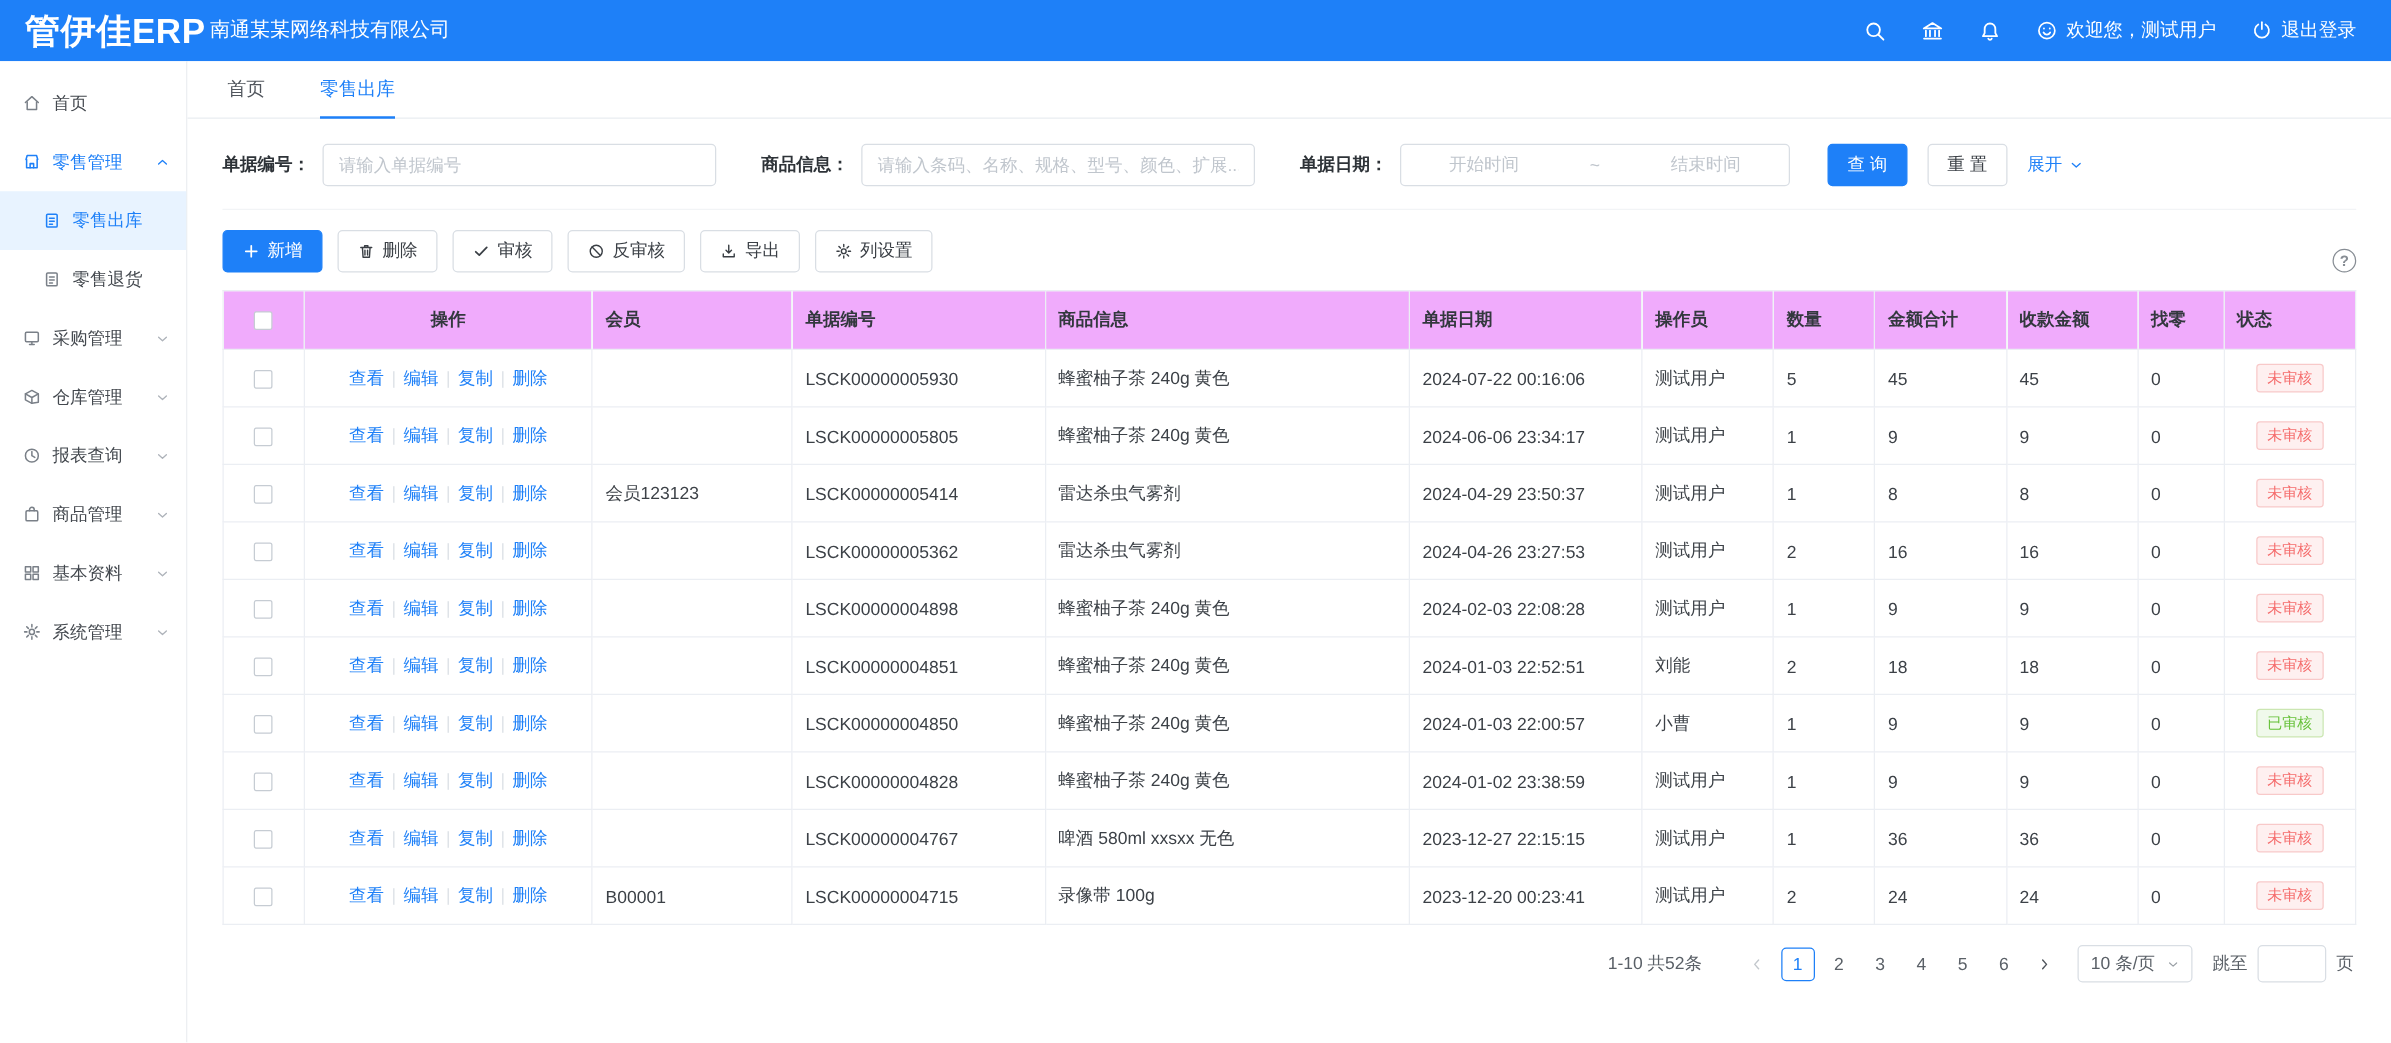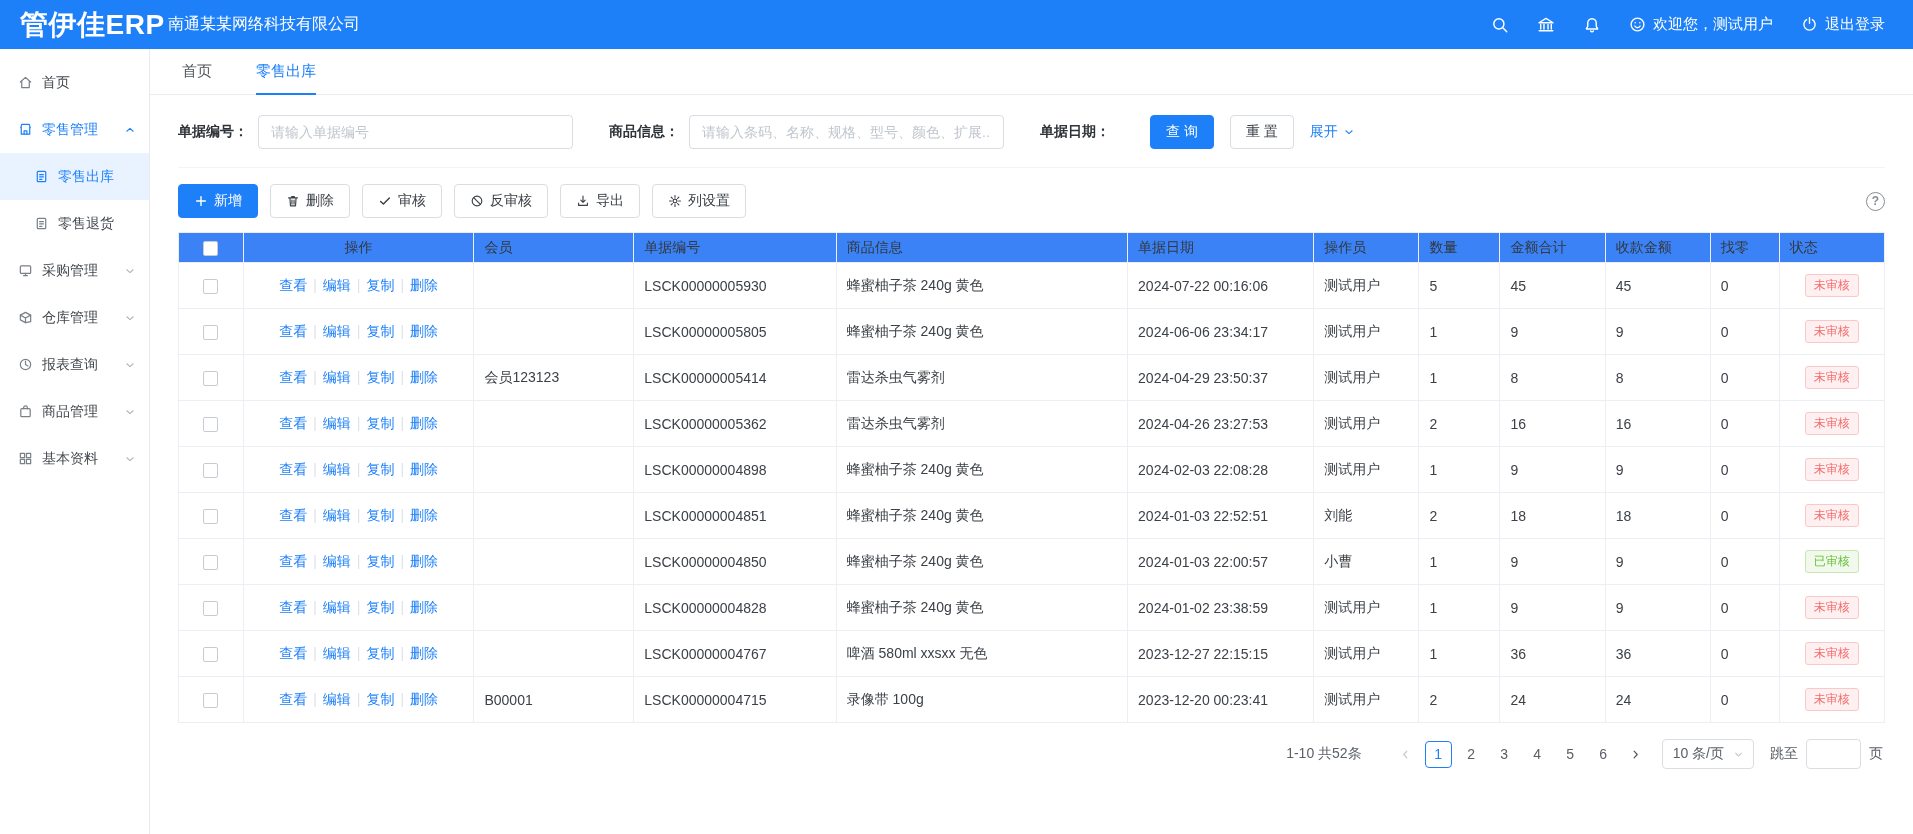--- a/index.html
+++ b/index.html
@@ -44,27 +44,27 @@
   .f-input::placeholder{color:#c0c6cd}
   .daterange{width:312px;height:34px;border:1px solid #d9dee4;border-radius:4px;display:flex;align-items:center;justify-content:space-around;padding:0 10px;color:#c0c6cd;cursor:pointer}
   .f-actions{display:flex;align-items:center;gap:16px;margin-left:-6px}
   .btn{height:34px;display:inline-flex;align-items:center;gap:6px;border:1px solid #d9dee4;background:#fff;border-radius:4px;padding:0 15px;font-size:14px;color:#3a3f45;cursor:pointer;font-family:inherit;white-space:nowrap}
   .btn.primary{background:var(--accent);border-color:var(--accent);color:#fff}
   .bic{width:14px;height:14px;display:inline-flex;flex-shrink:0}
   .expand-link{color:var(--accent);display:inline-flex;align-items:center;gap:6px;cursor:pointer;font-size:14px}
   .expand-link .bic{width:10px;height:10px}
 
   
-  .toolbar{display:flex;align-items:center;gap:12px;padding:16px 0 14px}
+  .toolbar{display:flex;align-items:flex-end;gap:12px;padding:16px 0 14px}
   .help{margin-left:auto;width:19px;height:19px;border:1px solid #878d94;border-radius:50%;color:#878d94;display:flex;align-items:center;justify-content:center;font-size:12px;font-weight:700;cursor:pointer}
 
   
   table{width:100%;border-collapse:collapse;table-layout:fixed}
   th,td{border:1px solid #ebeef3;padding:0 10px;font-size:14px;overflow:hidden;white-space:nowrap;text-overflow:ellipsis}
-  th{background:#3b82f6;height:30px;text-align:left;font-weight:400;color:#33383e}
+  th{background:#f0abfc;height:47px;text-align:left;font-weight:700;color:#33383e}
   td{height:46px;color:#3c4147;background:#fff}
   .c-center{text-align:center}
   .w0{width:64px}.w1{width:228px}.w2{width:158px}.w3{width:200px}.w4{width:288px}
   .w5{width:184px}.w6{width:104px}.w7{width:80px}.w8{width:104px}.w9{width:104px}.w10{width:68px}.w11{width:104px}
   .checkbox{display:inline-block;width:15px;height:15px;border:1px solid #c6ccd3;border-radius:2px;background:#fff;vertical-align:middle;cursor:pointer}
   .ops a{color:var(--accent);text-decoration:none;cursor:pointer}
   .ops .sep{color:#dfe3e8;margin:0 6px}
   .badge{display:inline-block;padding:3px 8px;font-size:12px;border-radius:3px;border:1px solid;line-height:1.25}
   .badge.danger{color:var(--danger);background:var(--danger_bg);border-color:var(--danger_border)}
   .badge.success{color:var(--success);background:var(--success_bg);border-color:var(--success_border)}
@@ -241,20 +241,34 @@
             <rect x="9" y="9" width="4.5" height="4.5"></rect>
           </svg>
         </span>
         <span>基本资料</span>
         <span class="ic chev">
           <svg viewBox="0 0 16 16">
             <path d="M3 6l5 4.5L13 6" stroke-width="1.7"></path>
           </svg>
         </span>
       </div>
+      <div class="side-item">
+        <span class="ic">
+          <svg viewBox="0 0 16 16">
+            <circle cx="8" cy="8" r="2.2"></circle>
+            <path d="M8 1.8v2M8 12.2v2M1.8 8h2M12.2 8h2M3.6 3.6L5 5M11 11l1.4 1.4M12.4 3.6L11 5M5 11l-1.4 1.4"></path>
+          </svg>
+        </span>
+        <span>系统管理</span>
+        <span class="ic chev">
+          <svg viewBox="0 0 16 16">
+            <path d="M3 6l5 4.5L13 6" stroke-width="1.7"></path>
+          </svg>
+        </span>
+      </div>
     </aside>
 
   <main class="main">
     <div class="tabbar">
       <div class="tab">
         <span>首页</span>
       </div>
       <div class="tab active">
         <span>零售出库</span>
       </div>
@@ -266,20 +280,25 @@
         <div class="f-group">
           <span class="f-label">单据编号：</span>
           <input class="f-input" placeholder="请输入单据编号" style="">
         </div>
         <div class="f-group">
           <span class="f-label">商品信息：</span>
           <input class="f-input" placeholder="请输入条码、名称、规格、型号、颜色、扩展..." style="">
         </div>
         <div class="f-group">
           <span class="f-label">单据日期：</span>
+          <div class="daterange">
+            <span>开始时间</span>
+            <span class="sep">~</span>
+            <span>结束时间</span>
+          </div>
         </div>
         <div class="f-actions">
           <button class="btn primary">
             <span>查 询</span>
           </button>
           <button class="btn">
             <span>重 置</span>
           </button>
           <span class="expand-link">
             <span>展开</span>

